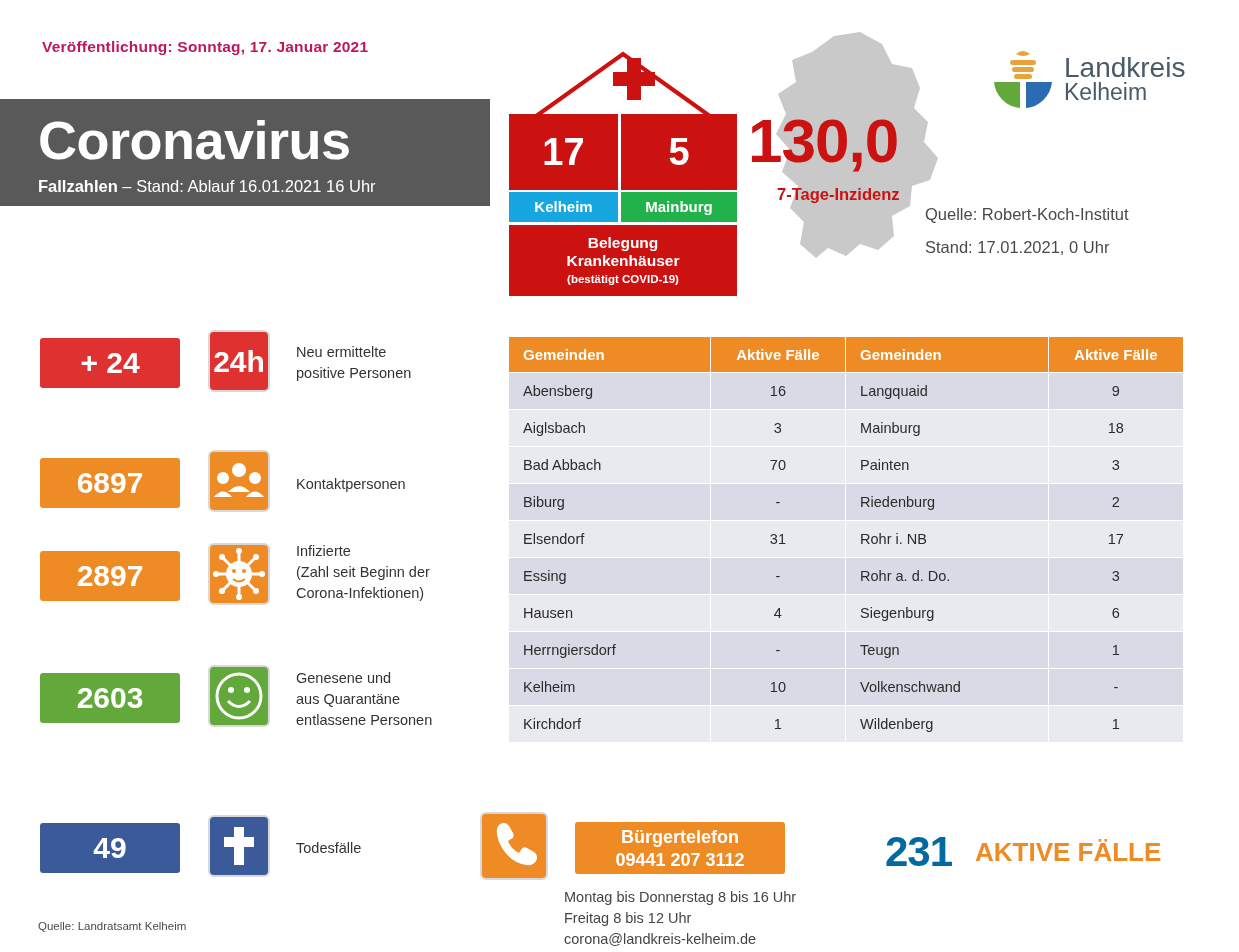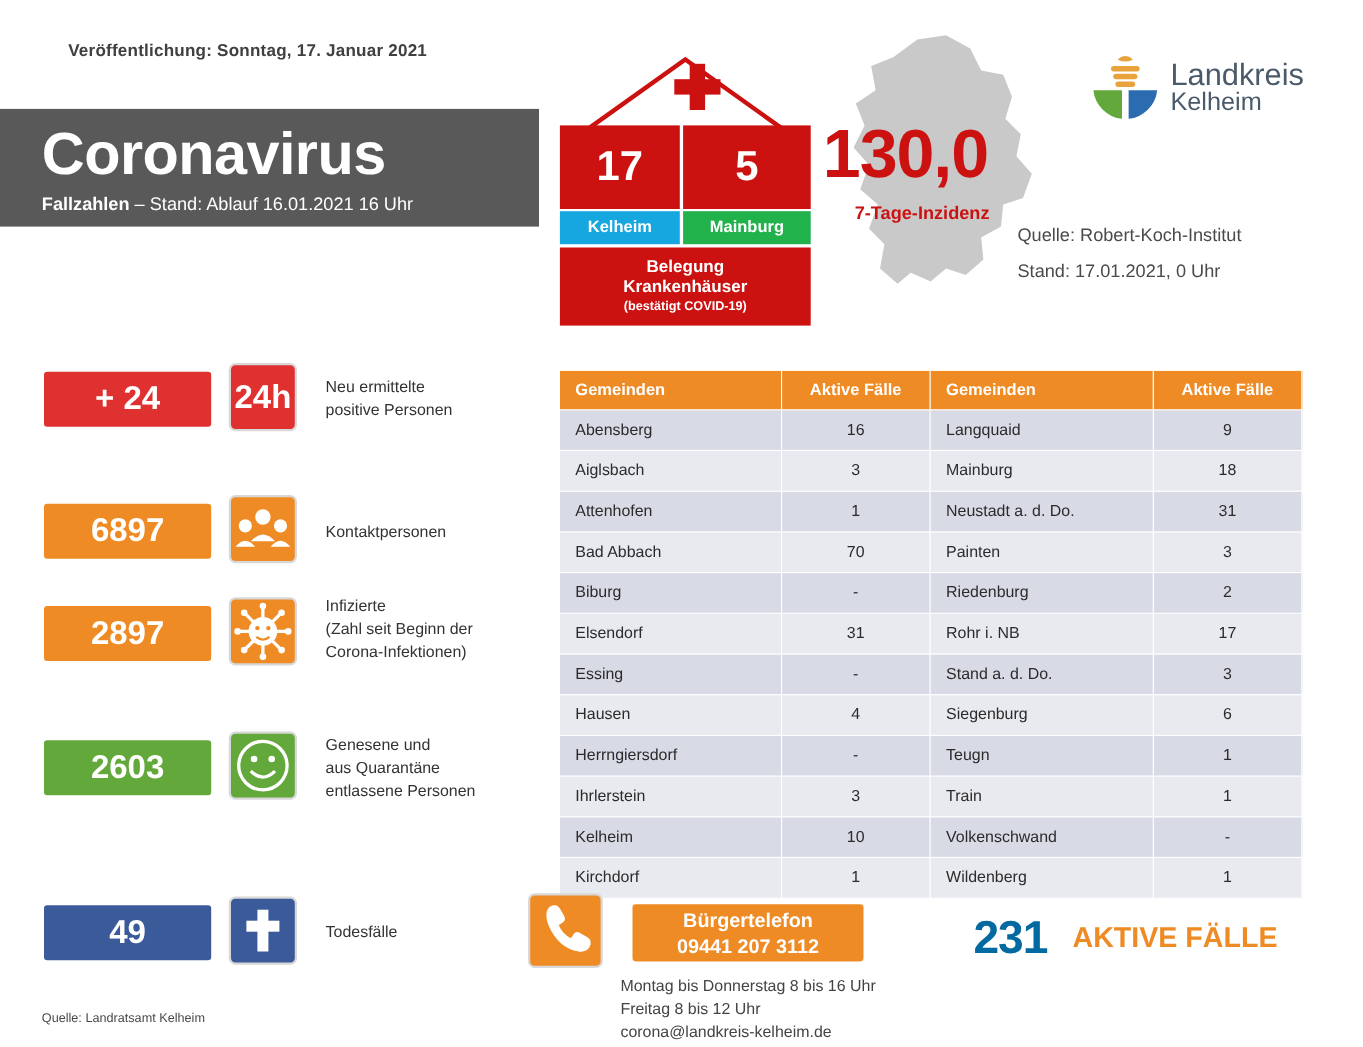--- a/index.html
+++ b/index.html
@@ -15,23 +15,22 @@
     color: #333333;
     overflow: hidden;
   }
   .abs { position: absolute; }
 
   
   #publication-date {
     left: 42px; top: 38px;
     font-size: 15.5px;
     font-weight: bold;
-    color: #404040;
+    color: #be185d;
     letter-spacing: .2px;
-    margin-left: 20px;
   }
   #title-block {
     left: 0; top: 99px;
     width: 490px; height: 107px;
     background: #595959;
     color: #ffffff;
     box-sizing: border-box;
     padding: 10px 0 0 38px;
   }
   #main-title {
@@ -95,21 +94,21 @@
   #stand-rki { left: 925px; top: 238px; font-size: 16.5px; color: #4a4a4a; }
 
   
   #logo { left: 990px; top: 48px; width: 200px; height: 64px; }
   #logo-text-1 { position:absolute; left: 74px; top: 4px; font-size: 28px; color:#4a5a6a; font-weight: 500; }
   #logo-text-2 { position:absolute; left: 74px; top: 31px; font-size: 23px; color:#4a5a6a; font-weight: 500; }
 
   
   .kpi-value {
     position: absolute;
-    width: 152px; height: 50px;
+    width: 140px; height: 50px;
     color: #ffffff;
     font-size: 30px;
     font-weight: bold;
     text-align: center;
     line-height: 50px;
     border-radius: 3px;
   }
   .kpi-icon {
     position: absolute;
     width: 62px; height: 62px;
@@ -343,26 +342,20 @@
         <td class="c w2">16</td>
         <td class="l w3">Langquaid</td>
         <td class="c w4">9</td>
       </tr>
       <tr class="even">
         <td class="l w1">Aiglsbach</td>
         <td class="c w2">3</td>
         <td class="l w3">Mainburg</td>
         <td class="c w4">18</td>
       </tr>
-      <tr class="odd">
-        <td class="l w1">Attenhofen</td>
-        <td class="c w2">1</td>
-        <td class="l w3">Neustadt a. d. Do.</td>
-        <td class="c w4">31</td>
-      </tr>
       <tr class="even">
         <td class="l w1">Bad Abbach</td>
         <td class="c w2">70</td>
         <td class="l w3">Painten</td>
         <td class="c w4">3</td>
       </tr>
       <tr class="odd">
         <td class="l w1">Biburg</td>
         <td class="c w2">-</td>
         <td class="l w3">Riedenburg</td>
@@ -370,41 +363,35 @@
       </tr>
       <tr class="even">
         <td class="l w1">Elsendorf</td>
         <td class="c w2">31</td>
         <td class="l w3">Rohr i. NB</td>
         <td class="c w4">17</td>
       </tr>
       <tr class="odd">
         <td class="l w1">Essing</td>
         <td class="c w2">-</td>
-        <td class="l w3">Stand a. d. Do.</td>
+        <td class="l w3">Rohr a. d. Do.</td>
         <td class="c w4">3</td>
       </tr>
       <tr class="even">
         <td class="l w1">Hausen</td>
         <td class="c w2">4</td>
         <td class="l w3">Siegenburg</td>
         <td class="c w4">6</td>
       </tr>
       <tr class="odd">
         <td class="l w1">Herrngiersdorf</td>
         <td class="c w2">-</td>
         <td class="l w3">Teugn</td>
         <td class="c w4">1</td>
       </tr>
-      <tr class="even">
-        <td class="l w1">Ihrlerstein</td>
-        <td class="c w2">3</td>
-        <td class="l w3">Train</td>
-        <td class="c w4">1</td>
-      </tr>
       <tr class="odd">
         <td class="l w1">Kelheim</td>
         <td class="c w2">10</td>
         <td class="l w3">Volkenschwand</td>
         <td class="c w4">-</td>
       </tr>
       <tr class="even">
         <td class="l w1">Kirchdorf</td>
         <td class="c w2">1</td>
         <td class="l w3">Wildenberg</td>

